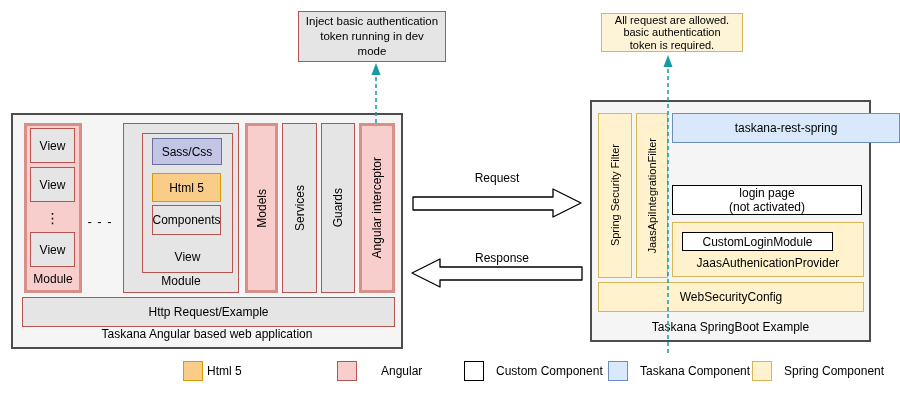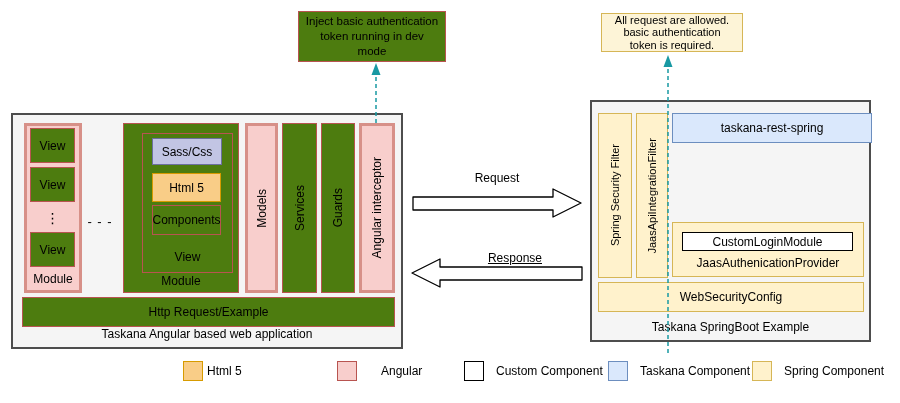--- a/index.html
+++ b/index.html
@@ -4,21 +4,21 @@
 <style>
   html,body{margin:0;padding:0;background:#ffffff;}
   #canvas{
     position:relative;width:900px;height:403px;background:#ffffff;overflow:hidden;
     font-family:"Liberation Sans",sans-serif;color:#000;
   }
   .abs{position:absolute;box-sizing:border-box;}
   .center{display:flex;align-items:center;justify-content:center;text-align:center;}
   .fs12{font-size:12px;line-height:14px;}
   .gray-frame{background:#f5f5f5;border:2px solid #4d4d4d;}
-  .pink{background:#4d7c0f;border:1.5px solid #b85450;}
+  .pink{background:#e5e5e5;border:1.5px solid #b85450;}
   .pink-thick{background:#f8cecc;border:3px solid #d79088;}
   .yellow{background:#fff2cc;border:1.5px solid #d6b656;}
   .yellow-light{background:#fdf4d7;border:1.5px solid #d6b656;}
   .blue{background:#dae8fc;border:1.5px solid #6c8ebf;}
   .purple{background:#c2c5e4;border:1.5px solid #6c6f9f;}
   .orange{background:#f9cd87;border:1.5px solid #d79b00;}
   .white-box{background:#ffffff;border:1.5px solid #000000;}
   .vlabel{writing-mode:vertical-rl;transform:rotate(180deg);white-space:nowrap;font-size:12px;}
   .bottom-label{position:absolute;left:0;right:0;bottom:4px;text-align:center;font-size:12px;}
   .frame-title{position:absolute;left:0;right:0;bottom:6px;text-align:center;font-size:12px;margin-top:44px;}
@@ -94,29 +94,35 @@
     <div class="frame-title">Taskana SpringBoot Example</div>
   </div>
 
   <div class="abs yellow center" style="left:598px;top:113px;width:34px;height:165px;">
     <span class="vlabel" style="font-size:11px;">Spring Security Filter</span>
   </div>
   <div class="abs yellow center" style="left:636px;top:113px;width:32px;height:165px;">
     <span class="vlabel" style="font-size:11px;">JaasApiIntegrationFilter</span>
   </div>
 
-  <div class="abs blue center fs12" style="left:672px;top:113px;width:200px;height:30px;">
+  <div class="abs blue center fs12" style="left:672px;top:113px;width:228px;height:30px;">
     <span>taskana-rest-spring</span>
   </div>
 
+  <div class="abs white-box center" style="left:672px;top:185px;width:190px;height:30px;">
+    <div class="fs12">
+      <div>login page</div>
+      <div>(not activated)</div>
+    </div>
+  </div>
 
   <div class="abs yellow" style="left:672px;top:222px;width:192px;height:55px;">
     <div class="bottom-label" style="bottom:6px;">JaasAuthenicationProvider</div>
   </div>
-  <div class="abs white-box center fs12" style="left:682px;top:232px;width:171px;height:19px;">
+  <div class="abs white-box center fs12" style="left:682px;top:232px;width:151px;height:19px;">
     <span>CustomLoginModule</span>
   </div>
 
   <div class="abs yellow center fs12" style="left:598px;top:282px;width:266px;height:30px;">
     <span>WebSecurityConfig</span>
   </div>
 
   <div class="abs pink center callout" style="left:298px;top:11px;width:148px;height:51px;">
     <div style="font-size:11.5px;line-height:15px;">
       <div>Inject basic authentication</div>
@@ -127,21 +133,21 @@
 
   <div class="abs yellow-light center callout" style="left:601px;top:13px;width:142px;height:39px;">
     <div style="font-size:11px;line-height:12.5px;">
       <div>All request are allowed.</div>
       <div>basic authentication</div>
       <div>token is required.</div>
     </div>
   </div>
 
   <div class="abs fs12" style="left:457px;top:171px;width:80px;text-align:center;">Request</div>
-  <div class="abs fs12" style="left:462px;top:251px;width:80px;text-align:right;text-decoration:underline;">Response</div>
+  <div class="abs fs12" style="left:462px;top:251px;width:80px;text-align:center;">Response</div>
 
   <svg class="overlay" width="900" height="403" viewBox="0 0 900 403">
 
     <path d="M376,123 L376,74" stroke="#1899a3" stroke-width="1.5" stroke-dasharray="4 3" fill="none"></path>
     <polygon points="376,63 371.5,75 380.5,75" fill="#1899a3"></polygon>
 
     <path d="M668,353 L668,66" stroke="#1899a3" stroke-width="1.5" stroke-dasharray="4 3" fill="none"></path>
     <polygon points="668,55 663.5,67 672.5,67" fill="#1899a3"></polygon>
 
     <polygon points="413,197 553,197 553,189 581,203 553,217 553,210 413,210" fill="#ffffff" stroke="#000000" stroke-width="1.3" stroke-linejoin="round"></polygon>

